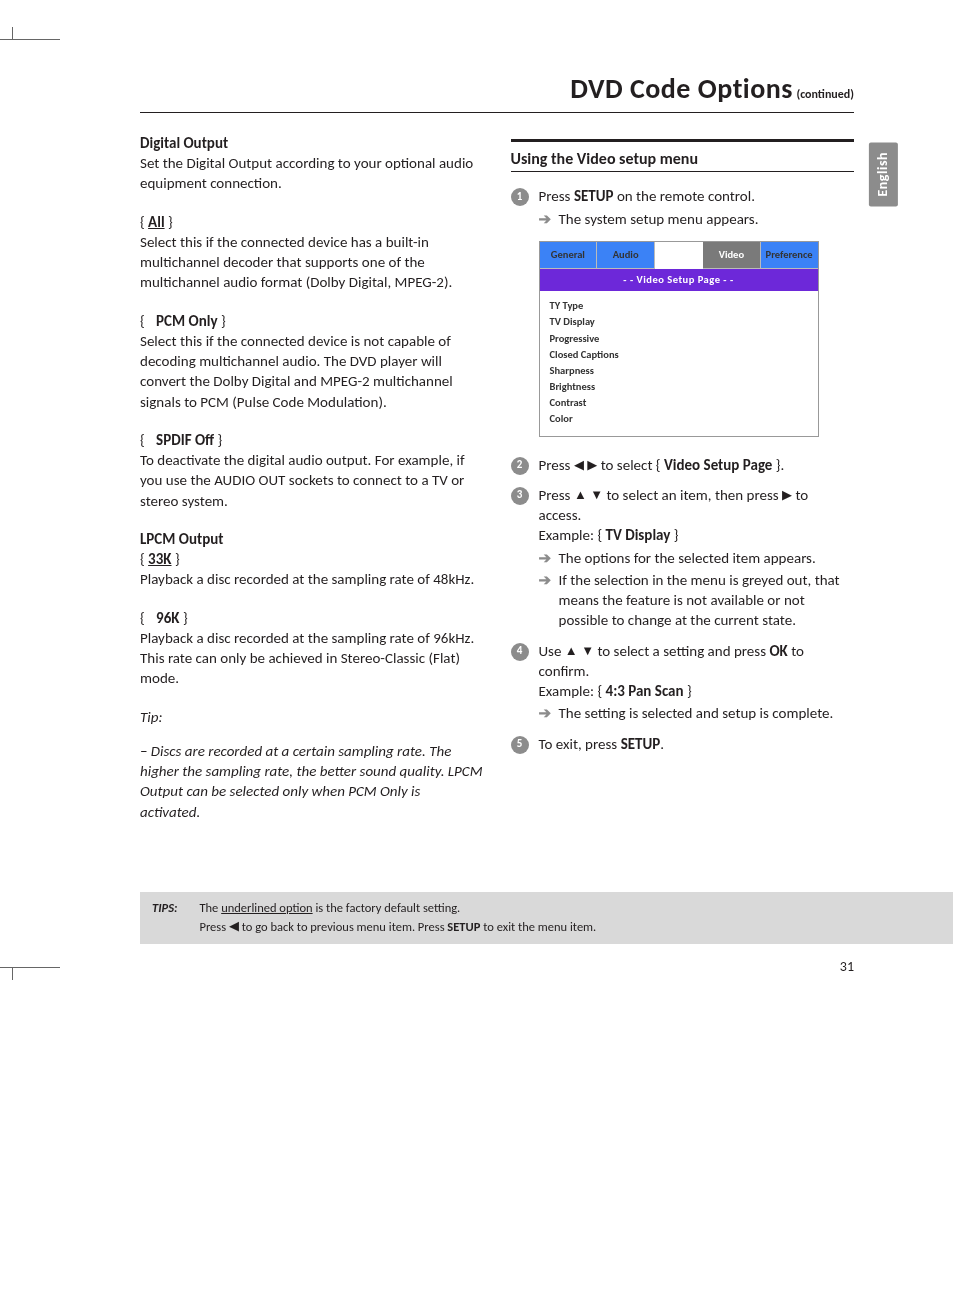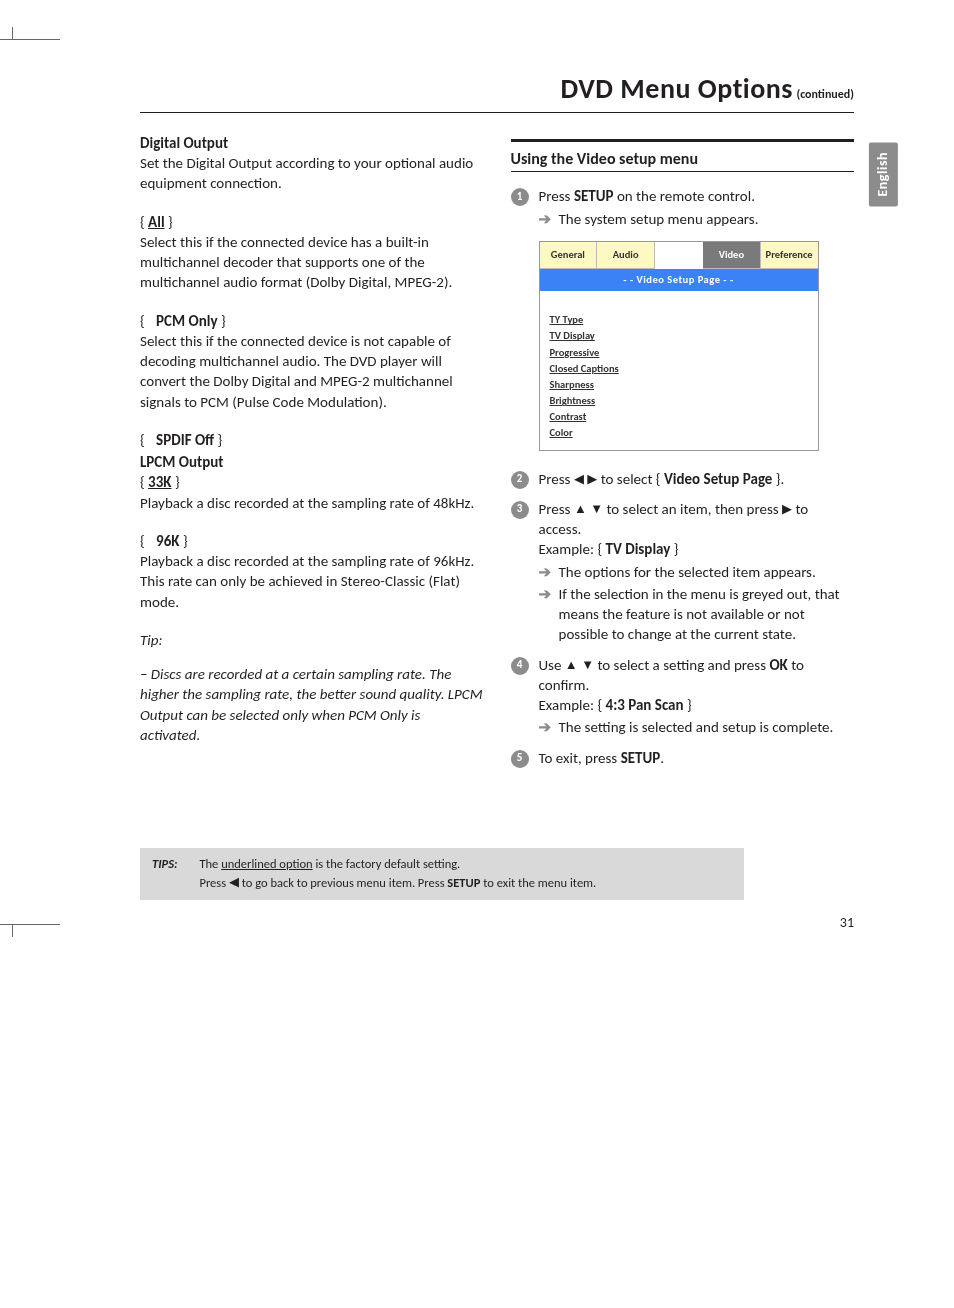--- a/index.html
+++ b/index.html
@@ -103,74 +103,75 @@
     margin: 12px 0 18px 28px;
     border: 1px solid #999;
     width: 280px;
     font-size: 10.5px;
     color: #333;
   }
   .osd-tabs { display: flex; }
   .osd-tab {
     flex: 1; text-align: center; padding: 6px 0;
     border-right: 1px solid #bbb; border-bottom: 1px solid #bbb;
-    background: #fef9c3; font-weight: bold;
+    background: #3b82f6; font-weight: bold;
   }
   .osd-tab:last-child { border-right: none; }
   .osd-tab.active { background: #7a7a7a; color: #fff; margin-left: 48px; }
   .osd-banner {
     text-align: center; padding: 4px 12px;
-    background: #3b82f6; color: #fff; font-weight: bold;
+    background: #6d28d9; color: #fff; font-weight: bold;
     letter-spacing: 0.5px;
   }
-  .osd-list { padding: 21px 10px 8px 10px; text-decoration: underline; }
+  .osd-list { padding: 7px 10px 8px 10px; }
   .osd-item { font-weight: bold; padding: 1px 0; }
 
   
   .tips {
     margin: 70px 0 0 100px;
     background: #d9d9d9;
     padding: 8px 12px;
     font-size: 12.5px;
     display: flex;
-    width: 604px;
+    width: 813px;
   }
   .tips .label { font-weight: bold; font-style: italic; margin-right: 22px; }
   .tips .body { flex: 1; }
   .tips .ul { text-decoration: underline; }
 
   .pageno { text-align: right; margin: 14px 70px 0 0; font-size: 14px; }
 </style>
 </head>
 <body>
 
 <div class="crop-top"></div>
 <div class="crop-bot"></div>
 
 <div class="lang-tab">English</div>
 
 <div class="page">
   <div class="page-title">
-    <span class="big">DVD Menu Options</span>
+    <span class="big">DVD Code Options</span>
     <span class="small">(continued)</span>
   </div>
 
   <div class="columns">
 
     <div class="col-left">
       <div class="section-h">Digital Output</div>
       <div class="para">Set the Digital Output according to your optional audio equipment connection.</div>
 
       <div class="opt-label"><span class="br">{ </span><span class="ul">All</span><span class="br"> }</span></div>
       <div class="para">Select this if the connected device has a built-in multichannel decoder that supports one of the multichannel audio format (Dolby Digital, MPEG-2).</div>
 
       <div class="opt-label"><span class="br">{ </span><span class="b">PCM Only</span><span class="br"> }</span></div>
       <div class="para">Select this if the connected device is not capable of decoding multichannel audio. The DVD player will convert the Dolby Digital and MPEG-2 multichannel signals to PCM (Pulse Code Modulation).</div>
 
       <div class="opt-label"><span class="br">{ </span><span class="b">SPDIF Off</span><span class="br"> }</span></div>
+      <div class="para">To deactivate the digital audio output. For example, if you use the AUDIO OUT sockets to connect to a TV or stereo system.</div>
 
       <div class="section-h">LPCM Output</div>
 
       <div class="opt-label"><span class="br">{ </span><span class="ul">33K</span><span class="br"> }</span></div>
       <div class="para">Playback a disc recorded at the sampling rate of 48kHz.</div>
 
       <div class="opt-label"><span class="br">{ </span><span class="b">96K</span><span class="br"> }</span></div>
       <div class="para">Playback a disc recorded at the sampling rate of 96kHz. This rate can only be achieved in Stereo-Classic (Flat) mode.</div>
 
       <div class="tip-ital">Tip:</div>

